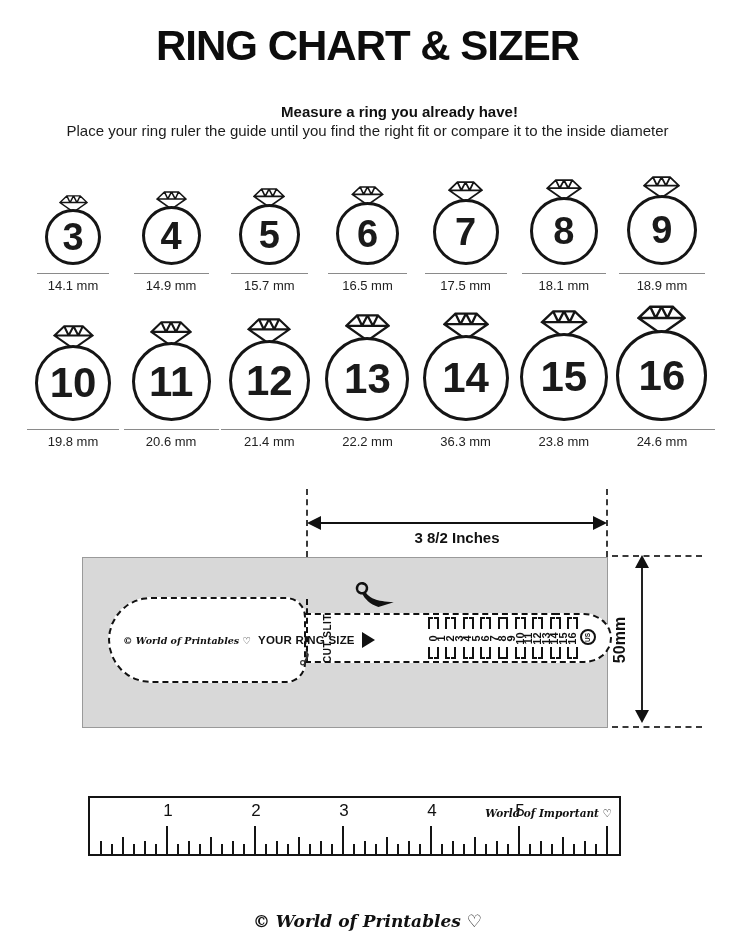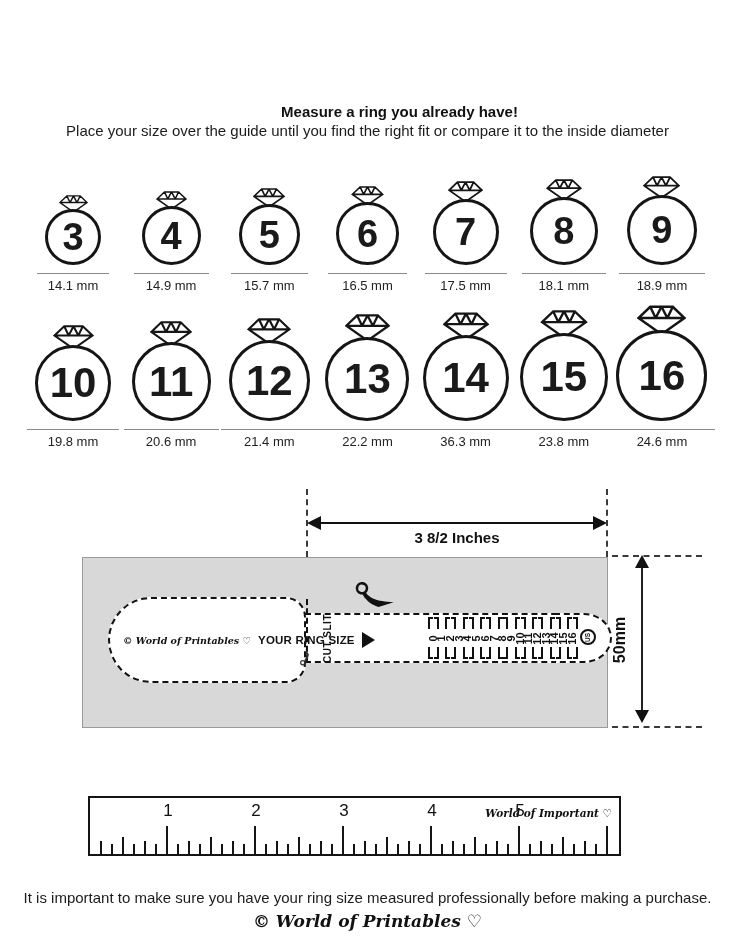--- a/index.html
+++ b/index.html
@@ -74,22 +74,23 @@
   
   .foot1{top:870px;font-size:15px;font-weight:700;}
   .foot2{top:889px;font-size:15px;color:#1c1c1c;}
   .foot-brand{top:911px;font-size:17px;}
 </style>
 </head>
 <body>
 
 <div id="page">
 
+  <div class="abs center title">RING CHART &amp; SIZER</div>
   <div class="abs center sub1">Measure a ring you already have!</div>
-  <div class="abs center sub2">Place your size over the guide until you find the right fit or compare it to the inside diameter</div>
+  <div class="abs center sub2">Place your ring ruler the guide until you find the right fit or compare it to the inside diameter</div>
 
   <div class="abs ring-row row1" id="ring-row-1">
   <div class="ring-cell">
     <svg class="diamond" viewBox="0 0 100 62" width="29" height="18" style="margin-bottom: -4px;">
       <path d="M27 3 L73 3 L97 26 L50 59 L3 26 Z M3 26 L97 26 M27 3 L38 26 M50 3 L38 26 M50 3 L62 26 M73 3 L62 26" fill="none" stroke="#151515" stroke-width="5"></path>
     </svg>
     <div class="ring-circle" style="width: 50px; height: 50px; border-width: 3px;">
       <span class="ring-num" style="font-size: 38px;">3</span>
     </div>
     <div class="ring-rule" style="width: 72px;"></div>
@@ -427,16 +428,15 @@
       <div class="ruler-tick" style="left: 439px; height: 10px;"></div>
       <div class="ruler-tick" style="left: 450px; height: 13px;"></div>
       <div class="ruler-tick" style="left: 461px; height: 10px;"></div>
       <div class="ruler-tick" style="left: 472px; height: 17px;"></div>
       <div class="ruler-tick" style="left: 483px; height: 10px;"></div>
       <div class="ruler-tick" style="left: 494px; height: 13px;"></div>
       <div class="ruler-tick" style="left: 505px; height: 10px;"></div>
       <div class="ruler-tick" style="left: 516px; height: 28px;"></div>
     </div>
 
-  <div class="abs center foot2">It is important to make sure you have your ring size measured professionally before making a purchase.</div>
   <div class="abs center foot-brand script">© World of Printables ♡</div>
 
 </div>
 
 </body></html>

